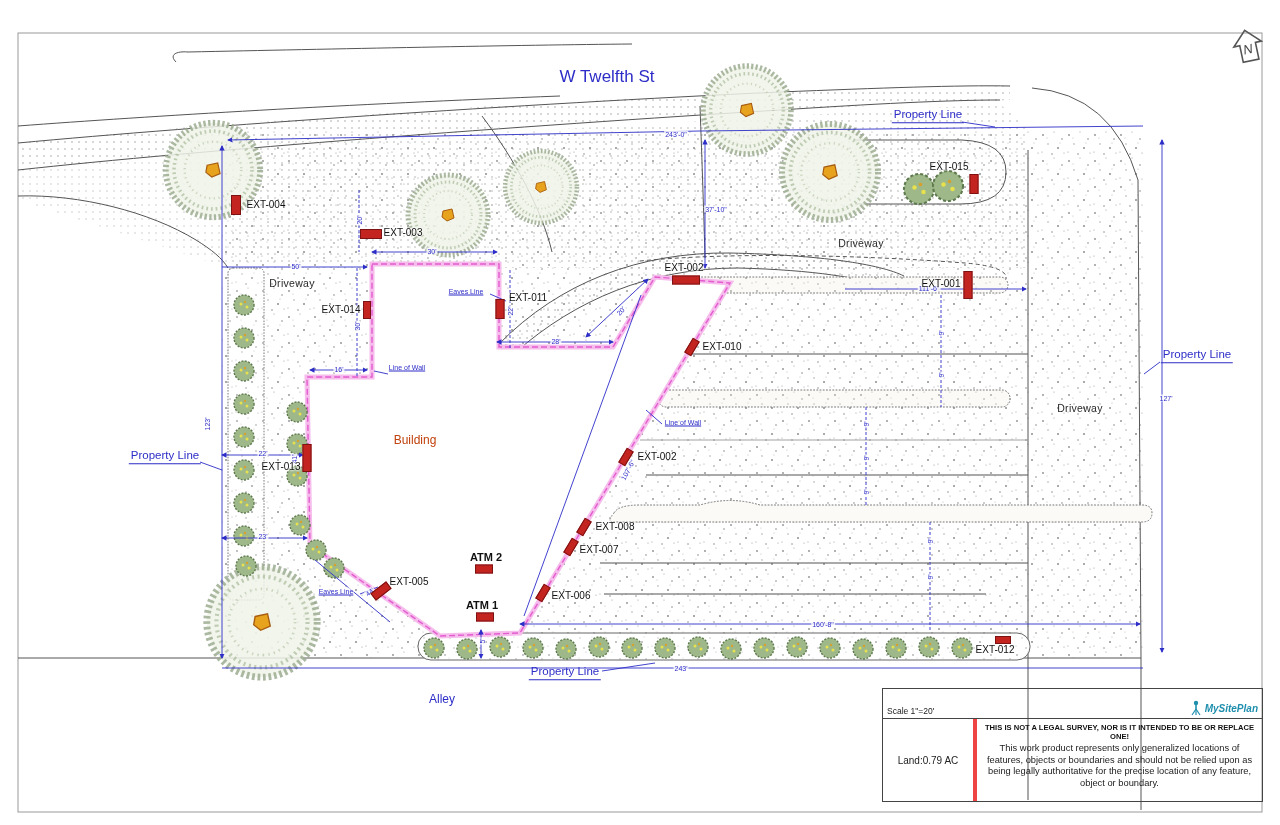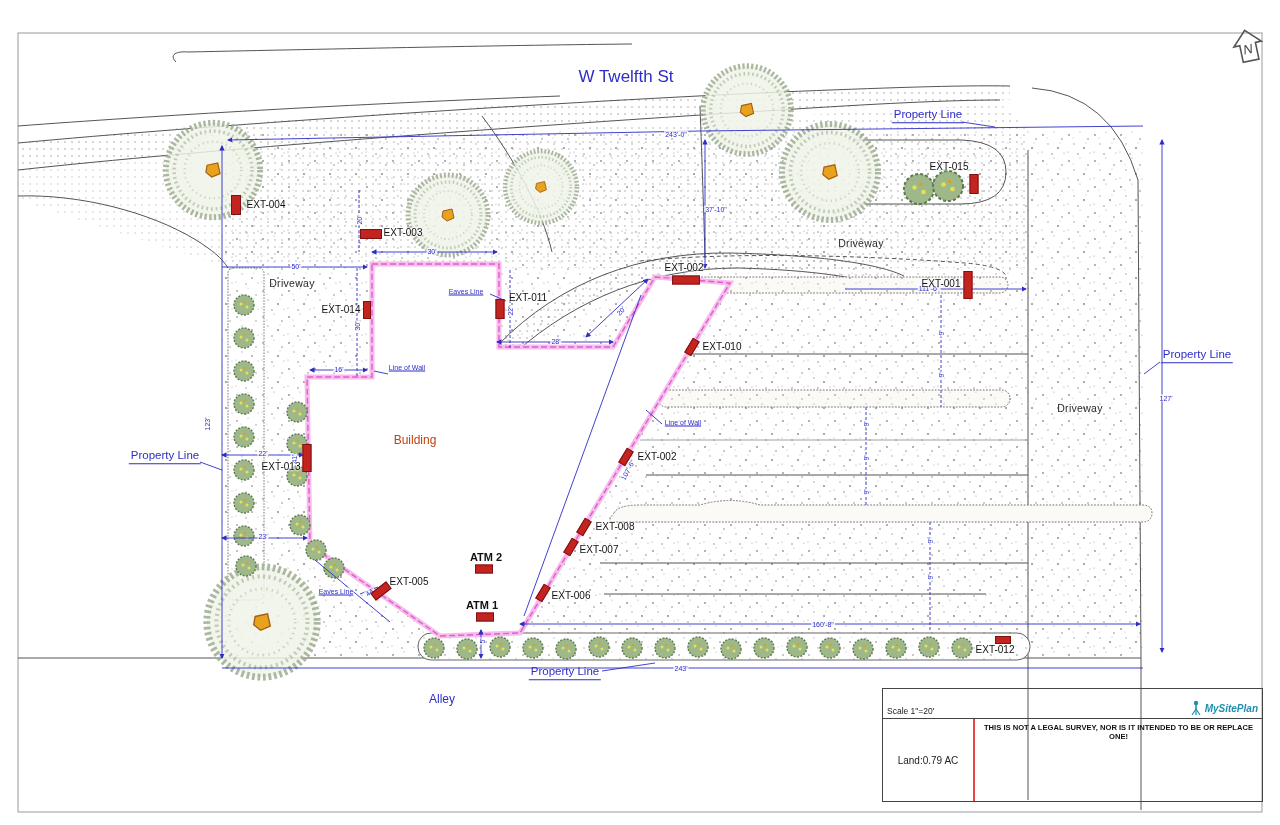--- a/index.html
+++ b/index.html
@@ -1,21 +1,21 @@
 <!DOCTYPE html>
 <html style="--blue: #2d2dc8; --red: #c42420; --magenta: #e35ccf; --teal: #1f8fae;"><head>
 <meta charset="utf-8">
 <style>
   html,body{margin:0;padding:0;background:#fff;}
   #plan{position:relative;width:1280px;height:825px;background:#fff;overflow:hidden;
         font-family:"Liberation Sans",sans-serif;}
   #gfx{position:absolute;left:0;top:0;z-index:1;}
   #labels{position:absolute;left:0;top:0;width:1280px;height:825px;z-index:3;pointer-events:none;}
   .lbl{position:absolute;transform:translate(-50%,-50%);white-space:nowrap;line-height:1;}
-  .lbl-street{color:var(--blue);font-size:17px;margin-left:19px;}
+  .lbl-street{color:var(--blue);font-size:17px;}
   .lbl-alley{color:var(--blue);font-size:12px;}
   .lbl-bld{color:#c2410c;font-size:12px;}
   .lbl-pl{color:var(--blue);font-size:11.5px;border-bottom:1px solid var(--blue);padding:0 2px 1px;}
   .lbl-drv{color:#2a2a2a;font-size:10.5px;letter-spacing:.3px;}
   .lbl-ext{color:#111;font-size:10px;text-shadow:0 0 2px #fff,0 0 2px #fff,0 0 3px #fff;}
   .lbl-dim{color:var(--blue);font-size:7px;background:rgba(255,255,255,.8);padding:0 1px;}
   .lbl-ann{color:var(--blue);font-size:7px;text-decoration:underline;background:rgba(255,255,255,.7);}
   .lbl-atm{color:#111;font-size:11px;font-weight:600;}
   .mk{position:absolute;background:var(--red);border:1px solid #7c1212;z-index:2;}
   
@@ -24,21 +24,21 @@
         font-size:13px;color:#444;font-style:italic;}
   
   #titleblock{position:absolute;left:882px;top:688px;width:379px;height:112px;z-index:4;
         border:1px solid #444;background:transparent;}
   #tb-row1{position:absolute;left:0;top:0;width:100%;height:30px;border-bottom:1px solid #444;
         display:flex;align-items:flex-end;justify-content:space-between;box-sizing:border-box;padding:2px 4px;}
   #tb-scale{font-size:8.5px;color:#222;}
   #tb-logo{display:flex;align-items:center;gap:2px;}
   #tb-logo span{font-size:10px;font-weight:bold;font-style:italic;color:var(--teal);text-align:right;}
   #tb-row2{position:absolute;left:0;top:30px;width:100%;height:82px;display:flex;}
-  #tb-land{width:90px;border-right:2px solid #ef4444;display:flex;align-items:center;justify-content:center;
+  #tb-land{width:90px;border-right:4px solid #ef4444;display:flex;align-items:center;justify-content:center;
         font-size:10px;color:#222;flex:none;}
   #tb-disc{flex:1;padding:4px 6px;text-align:center;}
   #tb-disc-title{font-size:7.6px;font-weight:bold;color:#111;margin-bottom:2px;}
   #tb-disc-body{font-size:9.3px;color:#222;line-height:1.25;}
   .svg-blue{stroke:var(--blue);}
 </style>
 </head>
 <body>
 
 <div id="plan">
@@ -311,17 +311,18 @@
           <line x1="7" y1="9" x2="11" y2="15" stroke="#1f8fae" stroke-width="1.2"></line>
           <line x1="7" y1="9" x2="7" y2="15" stroke="#1f8fae" stroke-width="1.2"></line>
         </svg>
         <span>MySitePlan</span>
       </span>
     </div>
     <div id="tb-row2">
       <div id="tb-land">Land:0.79 AC</div>
       <div id="tb-disc">
         <div id="tb-disc-title">THIS IS NOT A LEGAL SURVEY, NOR IS IT INTENDED TO BE OR REPLACE ONE!</div>
+        <div id="tb-disc-body">This work product represents only generalized locations of features, objects or boundaries and should not be relied upon as being legally authoritative for the precise location of any feature, object or boundary.</div>
       </div>
     </div>
   </div>
 
 </div>
 
 </body></html>

